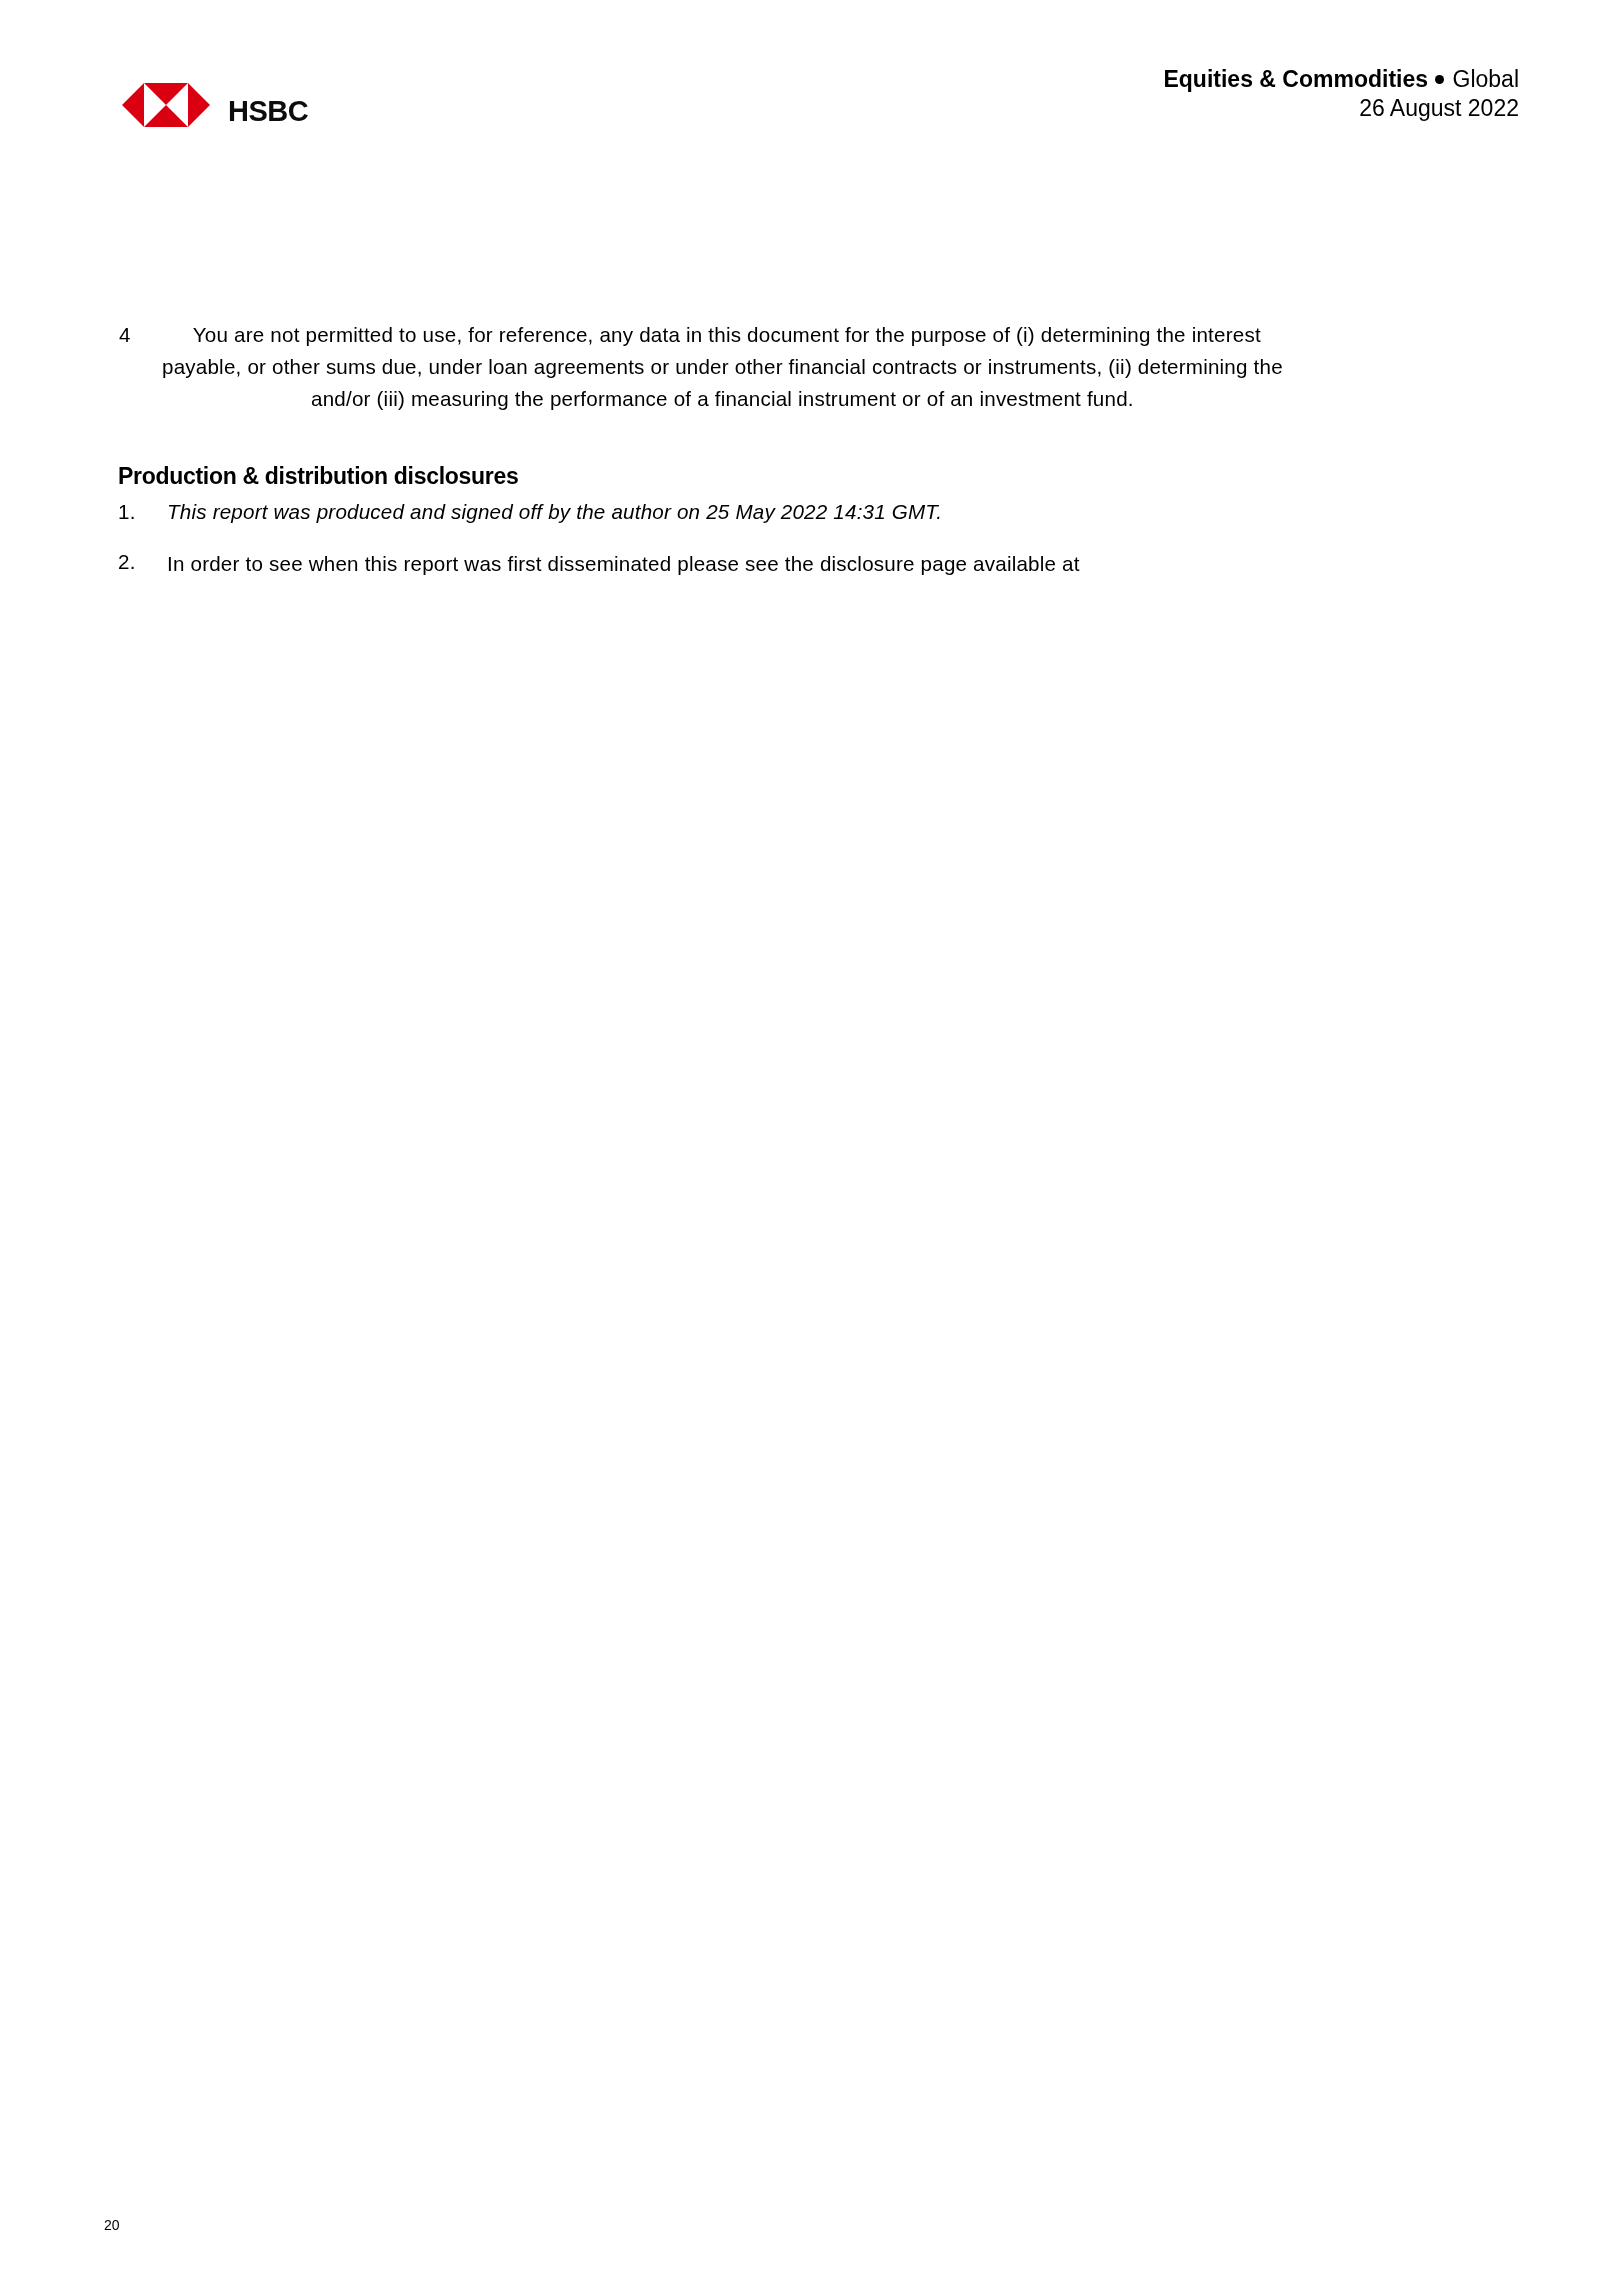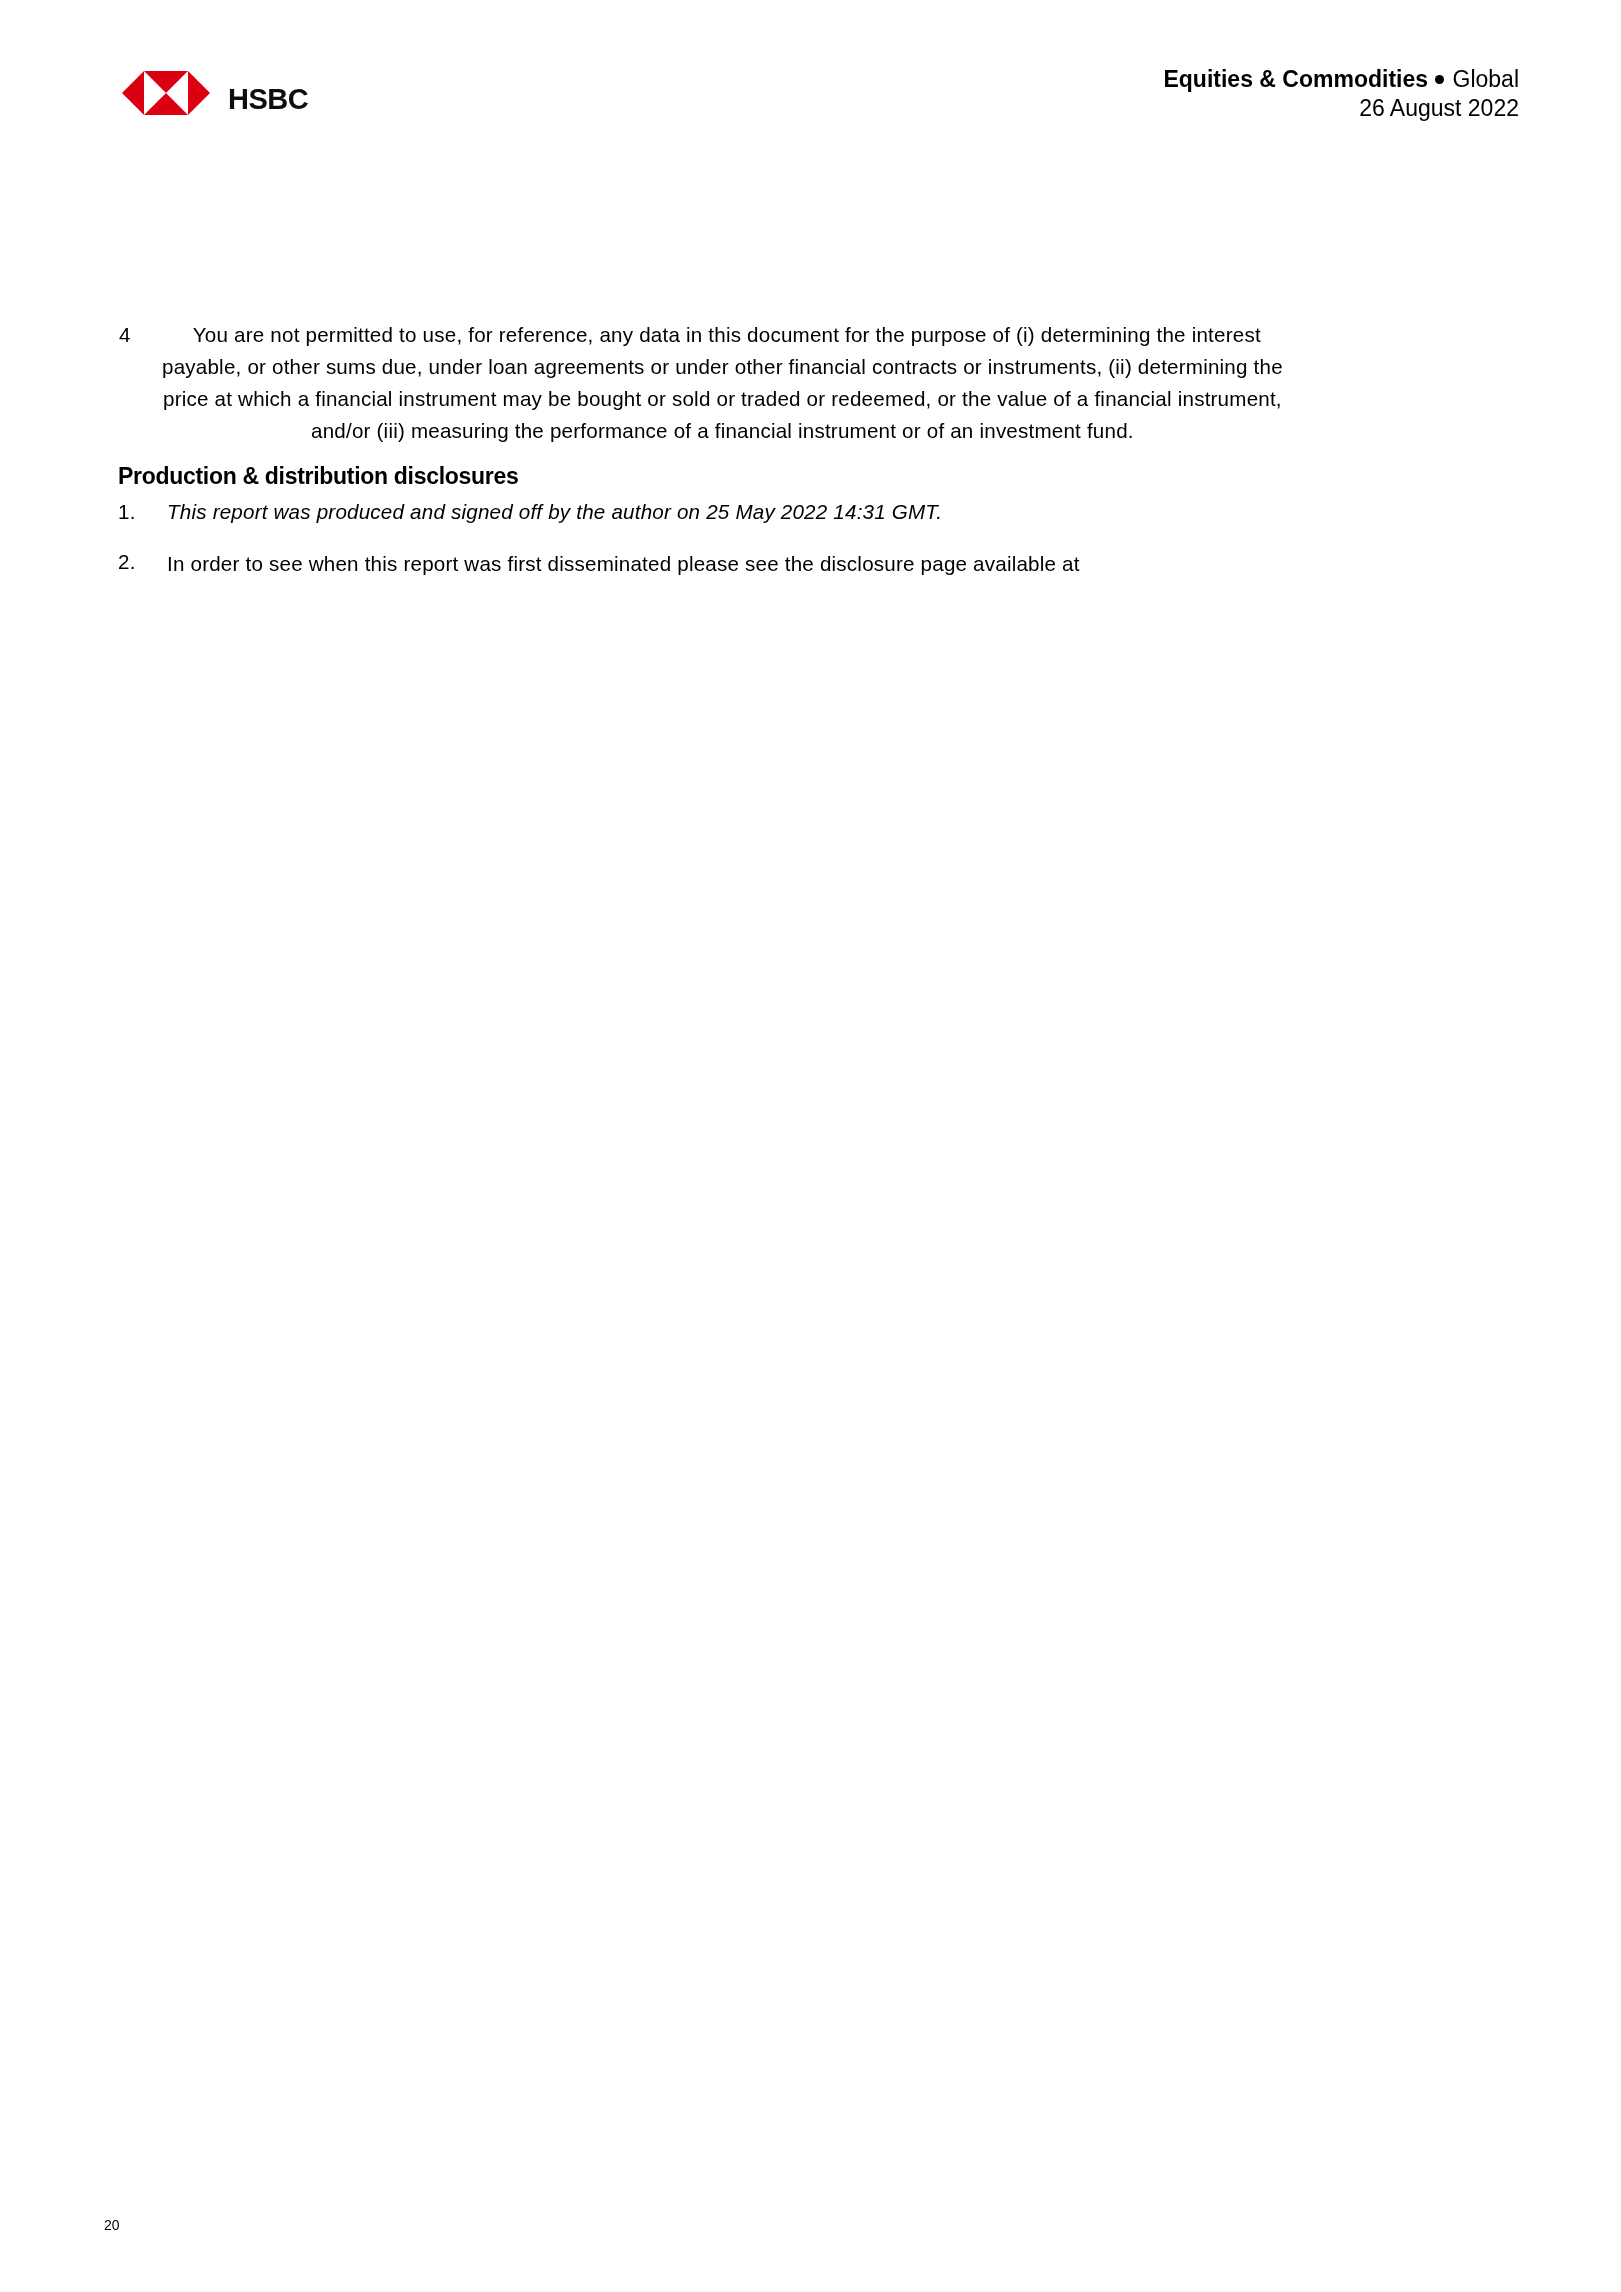--- a/index.html
+++ b/index.html
@@ -12,21 +12,21 @@
     background: #ffffff;
     font-family: "Liberation Sans", sans-serif;
     color: #000000;
     overflow: hidden;
   }
 
   
   .logo {
     position: absolute;
     left: 122px;
-    top: 71px;
+    top: 83px;
     width: 294px;
     height: 49px;
   }
   .logo svg { position: absolute; left: 0; top: 0; display: block; }
   .wordmark {
     position: absolute;
     left: 106px;
     top: 84px;                 
     font-size: 29px;
     font-weight: 700;
@@ -109,21 +109,20 @@
     <div>
       <span class="bold">Equities &amp; Commodities</span><span class="dot"></span><span>Global</span>
     </div>
     <div>26 August 2022</div>
   </div>
 
   <div class="body-text item4-number">4</div>
   <div class="body-text item4-text">
     <div class="line-first">You are not permitted to use, for reference, any data in this document for the purpose of (i) determining the interest</div>
     <div>payable, or other sums due, under loan agreements or under other financial contracts or instruments, (ii) determining the</div>
-    <div>price at which a financial instrument may be bought or sold or traded or redeemed, or the value of a financial instrument,</div>
     <div>and/or (iii) measuring the performance of a financial instrument or of an investment fund.</div>
   </div>
 
   <div class="section-heading">Production &amp; distribution disclosures</div>
 
   <div class="body-text item1-number">1.</div>
   <div class="body-text item1-text">
     <div>This report was produced and signed off by the author on 25 May 2022 14:31 GMT.</div>
   </div>
 

